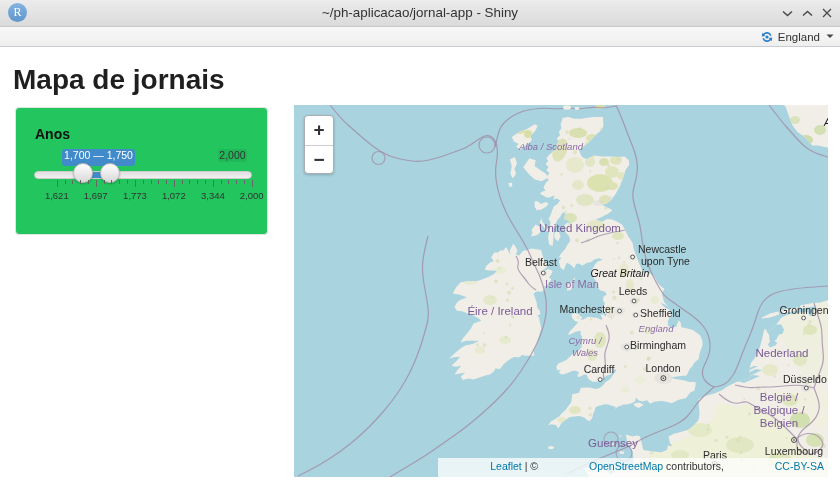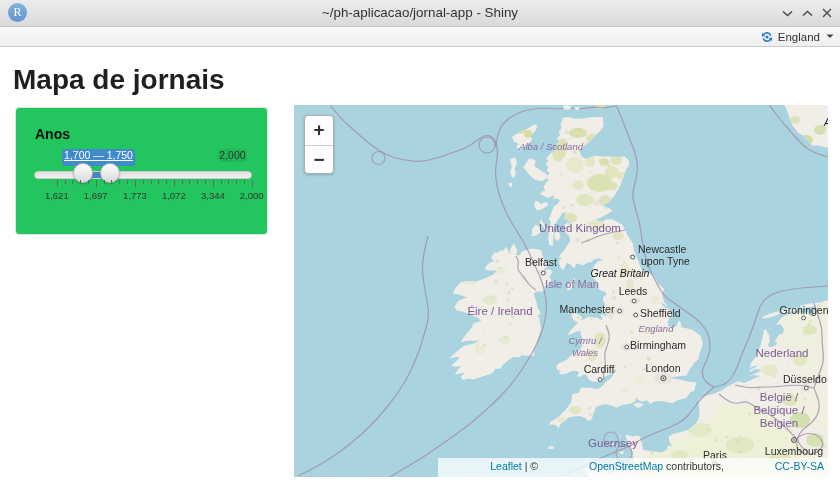--- a/index.html
+++ b/index.html
@@ -8,21 +8,21 @@
 .rlogo { position:absolute; left:8px; top:3px; width:19px; height:19px; border-radius:50%; background:linear-gradient(#85b2e0,#5f96cd); color:#fff; font-size:12px; text-align:center; line-height:19px; font-family:"Liberation Serif",serif; }
 .wtitle { position:absolute; left:0; top:0; width:100%; text-align:center; font-size:13.4px; color:#333; line-height:26px; }
 .wbtns { position:absolute; right:8px; top:0; height:26px; display:flex; align-items:center; gap:9px; }
 .toolbar { position:absolute; left:0; top:26px; width:840px; height:21px; background:linear-gradient(#f7f7f7,#efefef); border-top:1px solid #c9c9c9; border-bottom:1px solid #c8ccd0; }
 .tb-left { position:absolute; left:6px; top:0; height:19px; display:flex; align-items:center; font-size:11.5px; color:#404040; }
 .tb-sep { width:1px; height:12px; background:#c4c4c4; margin:0 8px; }
 .tb-right { position:absolute; right:6px; top:0; height:19px; display:flex; align-items:center; font-size:11.5px; color:#333; }
 h2 { position:absolute; left:13px; top:64px; font-size:28px; font-weight:700; color:#1f1f1f; letter-spacing:0px; }
 .well { position:absolute; left:15px; top:107px; width:253px; height:128px; background:#22c55e; border:1px solid #e3e3e3; border-radius:4px; }
 .anos { position:absolute; left:19px; top:18px; font-size:14px; font-weight:bold; color:#111; }
-.irs-from { position:absolute; left:46px; top:41px; width:73px; height:17px; background:#428bca; border-radius:3px; color:#fff; font-size:10.5px; text-align:center; line-height:13px;text-decoration:underline; }
+.irs-from { position:absolute; left:46px; top:41px; width:73px; height:17px; background:#428bca; border-radius:3px; color:#fff; font-size:10.5px; text-align:center; line-height:13px; }
 .irs-max { position:absolute; right:20px; top:41px; width:29px; height:13px; background:rgba(0,0,0,0.07); border-radius:3px; color:#333; font-size:10.5px; text-align:center; line-height:13px; }
 .irs-line { position:absolute; left:18px; top:63px; width:218px; height:8px; background:linear-gradient(#e0e0e0,#efefef); border:1px solid #cccccc; border-radius:8px; }
 .irs-bar { position:absolute; left:75px; top:63px; width:12px; height:8px; background:#428bca; border-top:1px solid #cccccc; border-bottom:1px solid #cccccc; }
 .irs-h { position:absolute; top:55px; width:20px; height:20px; border-radius:50%; background:linear-gradient(#ffffff,#d8d8d8); border:1px solid #bbb; box-shadow:0 1px 2px rgba(0,0,0,0.25); }
 .grid { position:absolute; left:12px; top:72px; width:253px; height:40px; }
 .tick { position:absolute; width:1px; background:#666; top:0; }
 .glab { position:absolute; top:10px; font-size:9.5px; color:#333; transform:translateX(-50%); white-space:nowrap; }
 .map { position:absolute; left:294px; top:105px; width:534px; height:372px; background:#abd4de; overflow:hidden; }
 .zoomctl { position:absolute; left:10px; top:10px; width:30px; height:59px; background:#fff; border:1px solid #a8aeb3; border-radius:4px; box-shadow:0 1px 3px rgba(0,0,0,0.2); }
 .zbtn { width:28px; height:29px; text-align:center; font-size:19px; font-weight:bold; color:#333; line-height:28px; }

